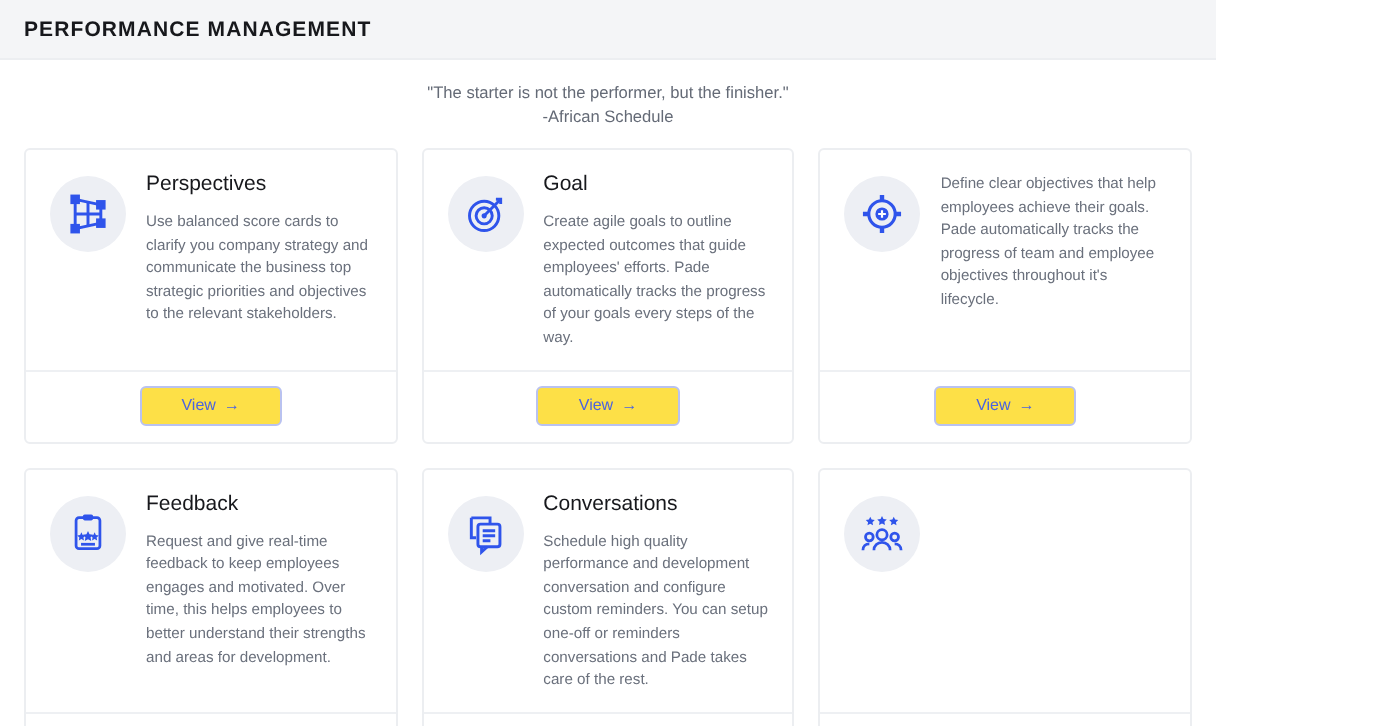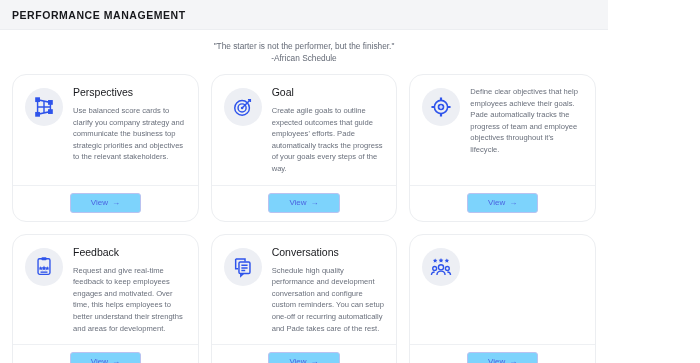--- a/index.html
+++ b/index.html
@@ -40,21 +40,21 @@
   
   .grid {
     padding: 0 12px;
     display: grid;
     grid-template-columns: repeat(3, 1fr);
     gap: 12px 12px;
   }
   .card {
     background: #ffffff;
     border: 1px solid #eceef1;
-    border-radius: 14px;
+    border-radius: 3px;
     display: flex;
     flex-direction: column;
     overflow: hidden;
   }
   .card-body {
     display: flex;
     padding: 11px 12px 10px 12px;
     gap: 10px;
     flex: 1;
   }
@@ -83,21 +83,21 @@
   .card-footer {
     border-top: 1px solid #eef0f3;
     padding: 7px 0 8px 0;
     display: flex;
     justify-content: center;
     align-items: center;
   }
   .view-btn {
     border: 1px solid #b9c2f0;
     border-radius: 3px;
-    background: #7dd3fc;
+    background: #fde047;
     color: #4b63e0;
     font-size: 8px;
     font-family: "Liberation Sans", sans-serif;
     padding: 4px 20px;
     display: inline-flex;
     align-items: center;
     gap: 4px;
     line-height: 10px;
     cursor: pointer;
   }
@@ -221,21 +221,21 @@
         <div class="icon-circle">
           <svg width="22" height="22" viewBox="0 0 24 24" fill="none" stroke="#2f54eb" stroke-width="1.6">
             <path d="M4 3.2 L14.2 3.2 L14.2 6 M4 3.2 L4 14 L6.6 14"></path>
             <rect x="7.6" y="6.6" width="12" height="12.4" rx="1.4"></rect>
             <path d="M10.2 10.2 L17 10.2 M10.2 13 L17 13 M10.2 15.7 L14.4 15.7"></path>
             <path d="M9.6 19 L9.6 21.8 L12.6 19"></path>
           </svg>
         </div>
         <div class="card-text">
           <div class="card-title">Conversations</div>
-          <div class="card-desc">Schedule high quality performance and development conversation and configure custom reminders. You can setup one-off or recurring automatically and Pade takes care of the rest.</div>
+          <div class="card-desc">Schedule high quality performance and development conversation and configure custom reminders. You can setup one-off or reminders conversations and Pade takes care of the rest.</div>
         </div>
       </div>
       <div class="card-footer">
         <button class="view-btn">
           <span>View</span>
           <span class="view-arrow">→</span>
         </button>
       </div>
     </div>
 

